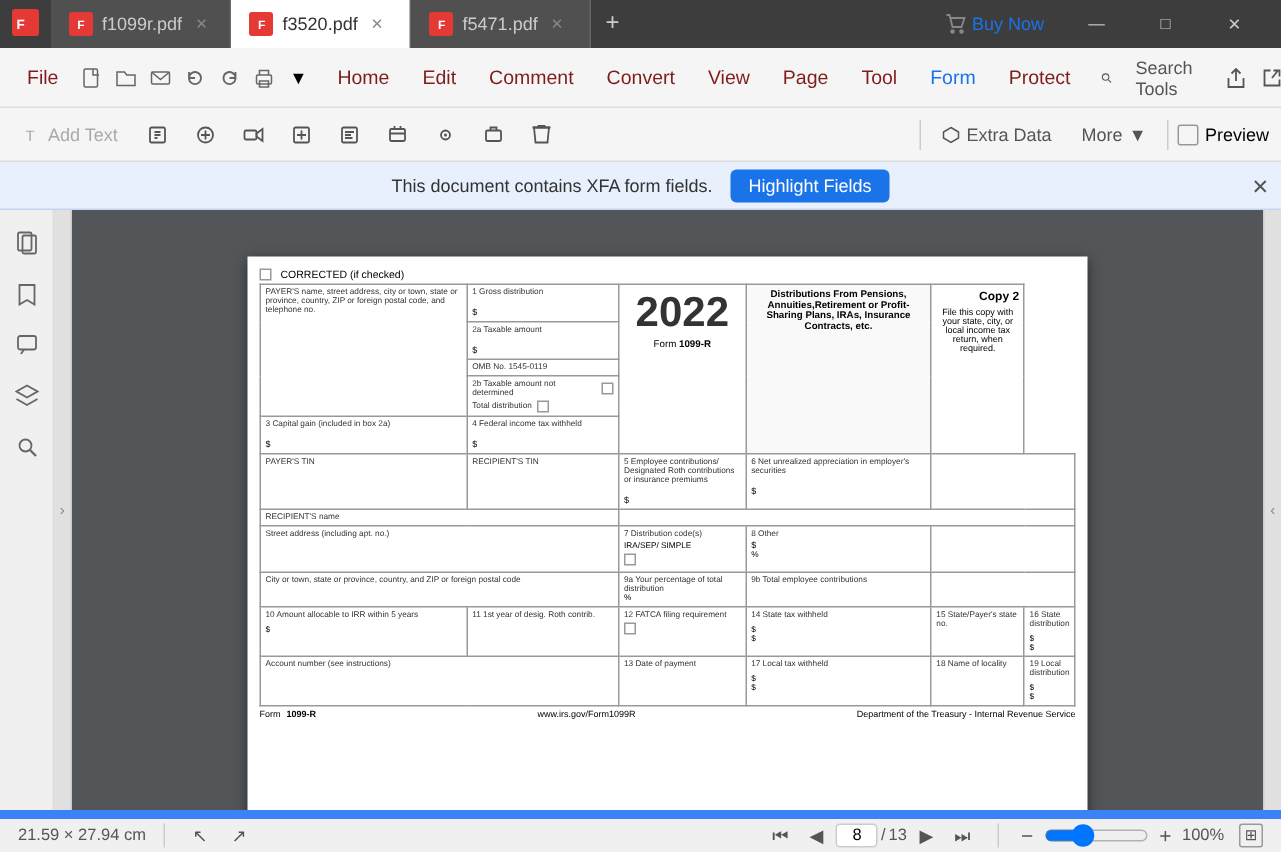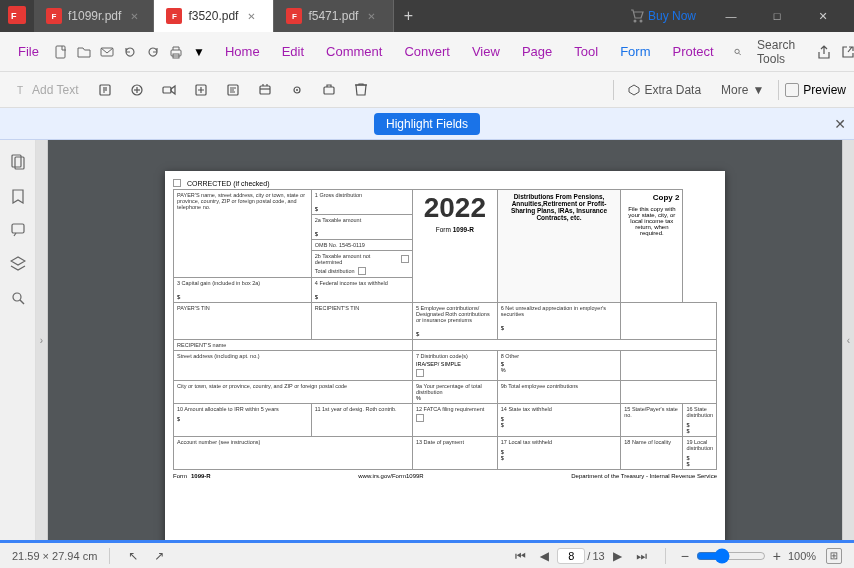--- a/index.html
+++ b/index.html
@@ -61,21 +61,21 @@
       align-items: center;
       padding: 0 8px;
       gap: 2px;
       border-bottom: 1px solid #ddd;
     }
     .menu-item {
       padding: 4px 10px;
       font-size: 13px;
       cursor: pointer;
       border-radius: 3px;
-      color: #a21caf;
+      color: #7f1d1d;
     }
     .menu-item.active { color: #1a73e8; font-weight: 500; }
     .search-tools {
       display: flex;
       align-items: center;
       margin-left: auto;
       gap: 16px;
       padding: 4px 8px;
       font-size: 12px;
       color: #555;
@@ -209,21 +209,21 @@
 
     
     #status-bar {
       background: #f0f0f0;
       height: 28px;
       display: flex;
       align-items: center;
       padding: 0 12px;
       font-size: 11px;
       color: #555;
-      border-top: 3px solid #3b82f6;
+      border-top: 6px solid #3b82f6;
       gap: 8px;
     }
     .status-spacer { flex: 1; }
     .nav-btn {
       width: 22px; height: 22px;
       display: flex; align-items: center; justify-content: center;
       cursor: pointer;
       border-radius: 3px;
       color: #555;
       font-size: 12px;
@@ -491,20 +491,21 @@
     <span>▼</span>
   </div>
   <div class="tool-separator"></div>
   <div style="display:flex;align-items:center;gap:4px;">
     <div style="width:14px;height:14px;border:1px solid #999;border-radius:2px;display:flex;align-items:center;justify-content:center;"></div>
     <span>Preview</span>
   </div>
 </div>
 
 <div id="notification-bar">
+  <span>This document contains XFA form fields.</span>
   <div class="highlight-btn">Highlight Fields</div>
   <div class="notif-close">✕</div>
 </div>
 
 <div id="main">
 
   <div id="left-sidebar">
     <div class="sidebar-icon">
       <svg width="16" height="16" viewBox="0 0 16 16">
           <rect x="2" y="1" width="9" height="12" rx="1" fill="none" stroke="#666" stroke-width="1.2"></rect>

